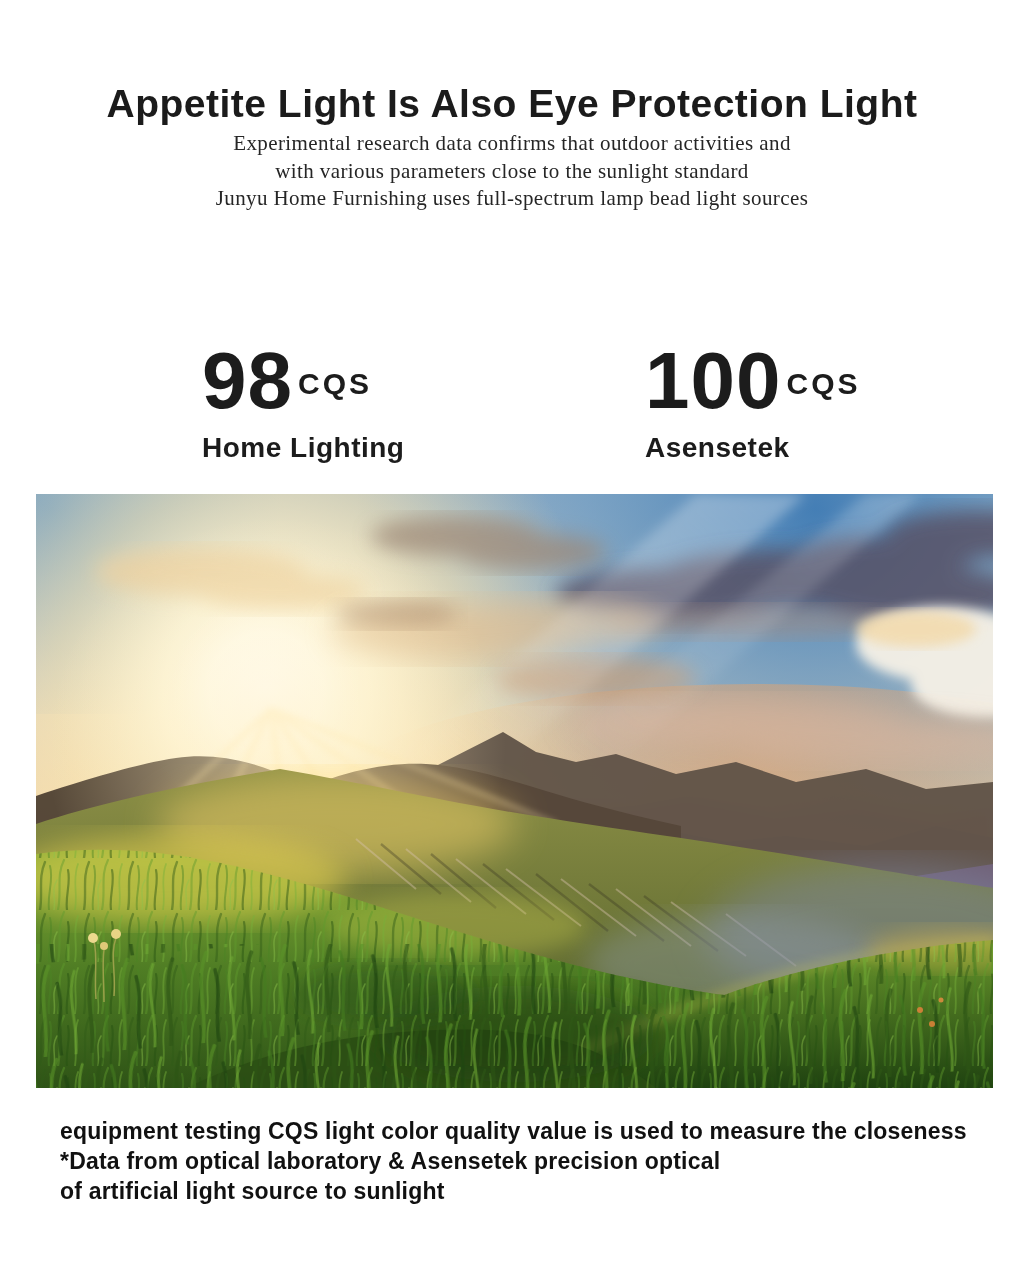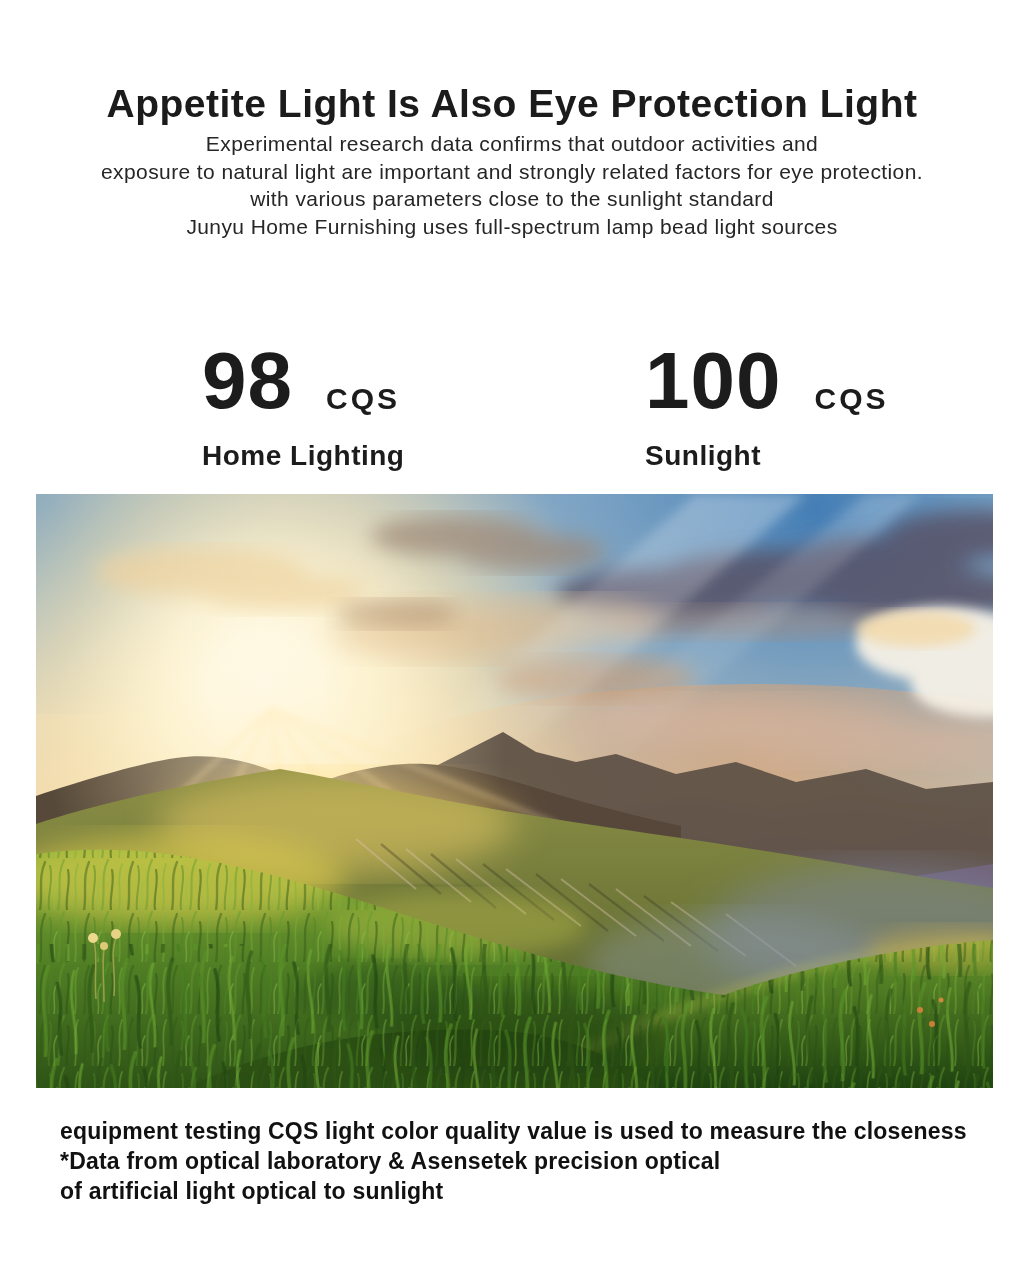--- a/index.html
+++ b/index.html
@@ -15,37 +15,37 @@
   .page-title{
     position:absolute;top:56px;left:0;width:100%;
     text-align:center;
     font-size:39px;font-weight:700;letter-spacing:0.5px;
     color:#1b1b1b;
   }
   .subtitle{
     position:absolute;top:130px;left:0;width:100%;
     text-align:center;
     font-size:21px;line-height:27.5px;font-weight:400;
-    letter-spacing:0.4px;color:#262626;
+    letter-spacing:0.4px;color:#262626;font-family:Liberation Serif, serif;
   }
   .stats{position:absolute;top:346px;left:0;width:100%;height:130px;}
   .stat{position:absolute;top:0;}
   .stat-1{left:202px;}
   .stat-2{left:645px;}
-  .stat-numrow{display:flex;align-items:flex-end;gap:28px;}
+  .stat-numrow{display:flex;align-items:center;}
   .stat-value{
     font-size:80px;line-height:70px;font-weight:700;
     letter-spacing:1px;color:#1c1c1c;
   }
   .stat-unit{
     font-size:30px;font-weight:700;letter-spacing:3px;
     margin-left:5px;margin-top:6px;color:#1c1c1c;
   }
   .stat-label{
-    margin-top:24px;
+    margin-top:16px;
     font-size:28px;font-weight:700;letter-spacing:0.5px;color:#1c1c1c;
   }
   .photo{
     position:absolute;left:36px;top:494px;width:957px;height:594px;
     overflow:hidden;
   }
   .photo svg{display:block;width:100%;height:100%;}
   .footnote{
     position:absolute;left:60px;top:1116px;width:910px;
     font-size:23px;line-height:30px;font-weight:700;
@@ -55,39 +55,38 @@
 </style>
 </head>
 <body>
 
 <div class="page">
 
   <h1 class="page-title">Appetite Light Is Also Eye Protection Light</h1>
 
   <div class="subtitle">
     <div>Experimental research data confirms that outdoor activities and</div>
-    <div>exposure to natural light are important and strongly related factors for eye protection.</div>
     <div>with various parameters close to the sunlight standard</div>
     <div>Junyu Home Furnishing uses full-spectrum lamp bead light sources</div>
   </div>
 
   <div class="stats">
     <div class="stat stat-1">
       <div class="stat-numrow">
         <span class="stat-value">98</span>
         <span class="stat-unit">CQS</span>
       </div>
       <div class="stat-label">Home Lighting</div>
     </div>
     <div class="stat stat-2">
       <div class="stat-numrow">
         <span class="stat-value">100</span>
         <span class="stat-unit">CQS</span>
       </div>
-      <div class="stat-label">Sunlight</div>
+      <div class="stat-label">Asensetek</div>
     </div>
   </div>
 
   <div class="photo">
     <svg viewBox="0 0 957 594" preserveAspectRatio="none" xmlns="http://www.w3.org/2000/svg">
       <defs>
         <linearGradient id="sky" x1="0" y1="0" x2="0" y2="1">
           <stop offset="0" stop-color="#a3b8c9"></stop>
           <stop offset="0.3" stop-color="#d8d2c3"></stop>
           <stop offset="0.52" stop-color="#eed8b2"></stop>
@@ -308,16 +307,16 @@
         <circle cx="884" cy="516" r="3" fill="#cc8038"></circle>
         <circle cx="896" cy="530" r="3" fill="#c97f35"></circle>
         <circle cx="905" cy="506" r="2.5" fill="#cc8a3c"></circle>
       </g>
     </svg>
   </div>
 
   <div class="footnote">
     <div>equipment testing CQS light color quality value is used to measure the closeness</div>
     <div>*Data from optical laboratory &amp; Asensetek precision optical</div>
-    <div>of artificial light optical to sunlight</div>
+    <div>of artificial light source to sunlight</div>
   </div>
 
 </div>
 
 </body></html>

